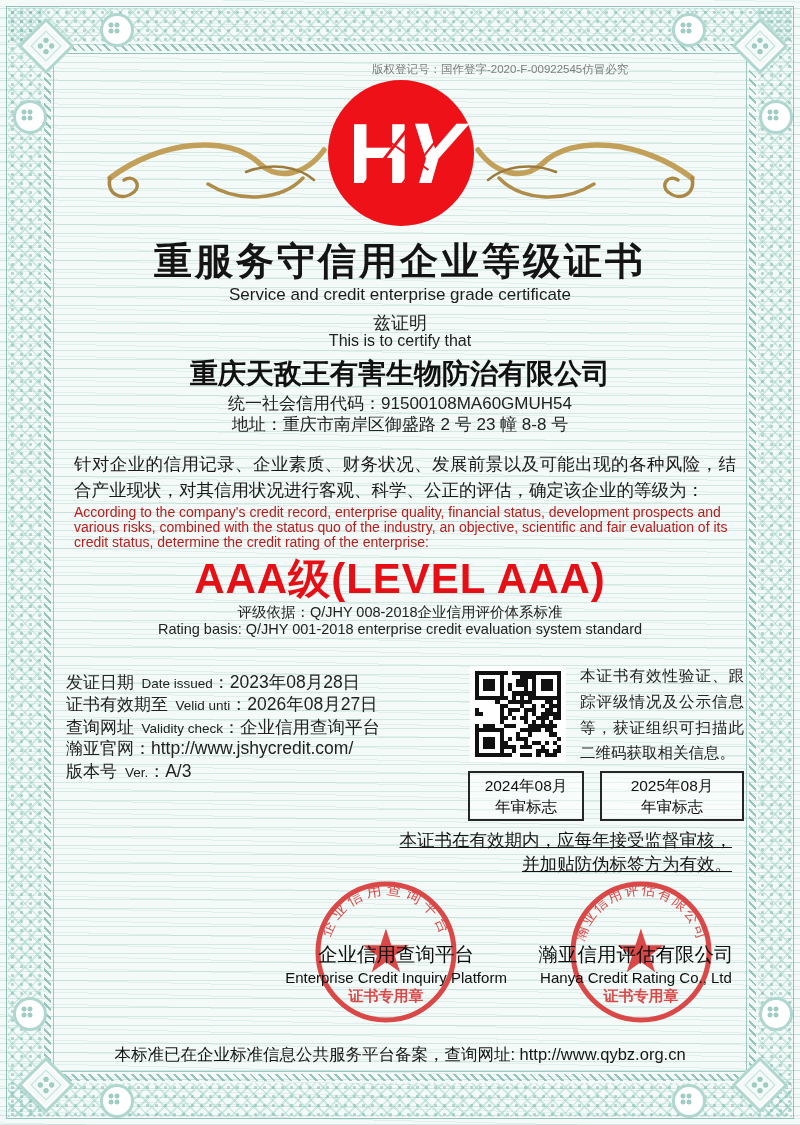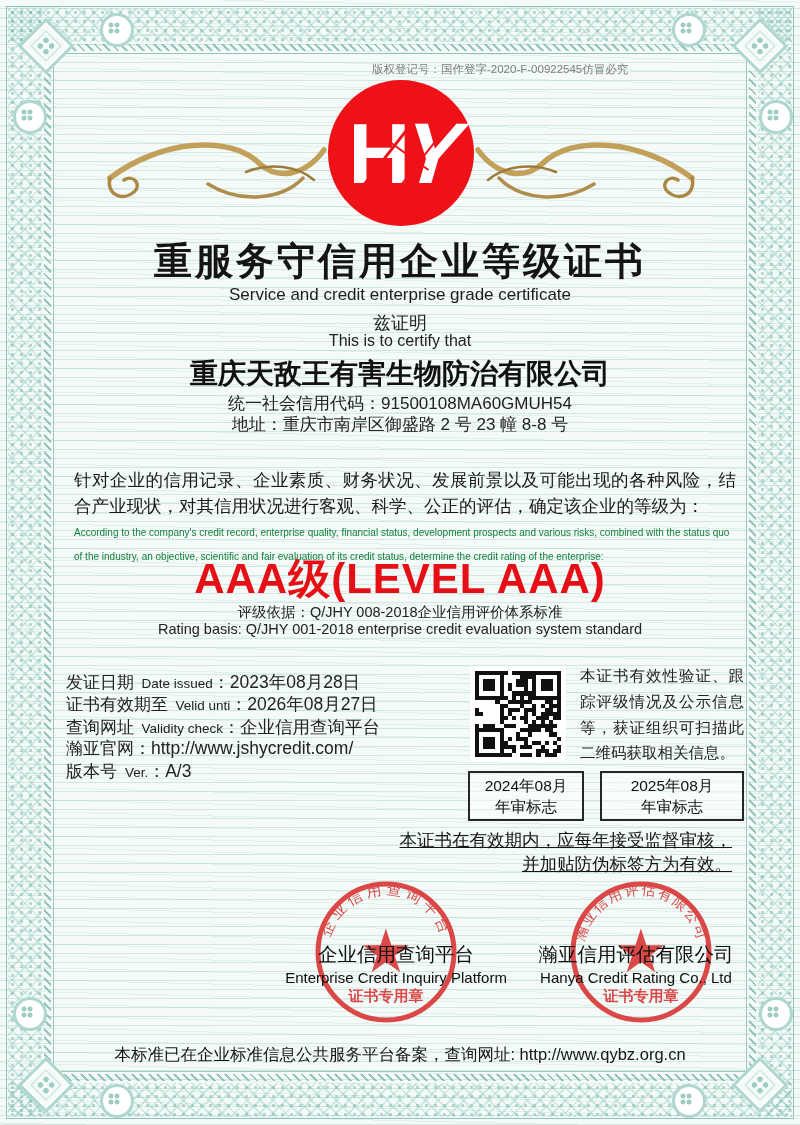--- a/index.html
+++ b/index.html
@@ -55,23 +55,23 @@
   .fl-left{left:100px;}
   .fl-right{left:467px;transform:scaleX(-1);}
   .centered{position:absolute;left:60px;right:60px;text-align:center;z-index:2;}
   .title{top:236px;font-size:38px;font-weight:bold;letter-spacing:3px;color:#141414;}
   .subtitle{top:285px;font-size:17px;color:#1c1c1c;}
   .certify-cn{top:311px;font-size:18px;}
   .certify-en{top:332px;font-size:16px;}
   .company{top:355px;font-size:28px;font-weight:bold;color:#111;}
   .codeline{top:392px;font-size:17px;}
   .addrline{top:413px;font-size:17px;}
-  .para{position:absolute;left:74px;right:64px;z-index:2;margin-top:16px;}
+  .para{position:absolute;left:74px;right:64px;z-index:2;}
   .para-cn{top:451px;font-size:17.5px;line-height:26px;text-align:justify;color:#1a1a1a;}
-  .para-en{top:505px;font-size:10px;line-height:24px;color:#15803d;}
+  .para-en{top:505px;font-size:14px;line-height:15px;color:#b91c1c;}
   .grade{top:551px;font-size:42px;font-weight:bold;color:#e60f16;letter-spacing:1px;}
   .basis-cn{top:603px;font-size:14.5px;}
   .basis-en{top:621px;font-size:14.5px;}
   .details{position:absolute;left:66px;top:670px;width:400px;z-index:2;}
   .drow{height:22.4px;white-space:nowrap;}
   .lcn{font-size:17px;}
   .len{font-size:13.5px;margin-left:3px;}
   .lval{font-size:17.5px;}
   .urlline{font-size:17.5px;height:22.4px;}
   .qr{position:absolute;left:470px;top:666px;width:96px;height:96px;background:#fff;padding:5px;box-sizing:border-box;z-index:2;}

